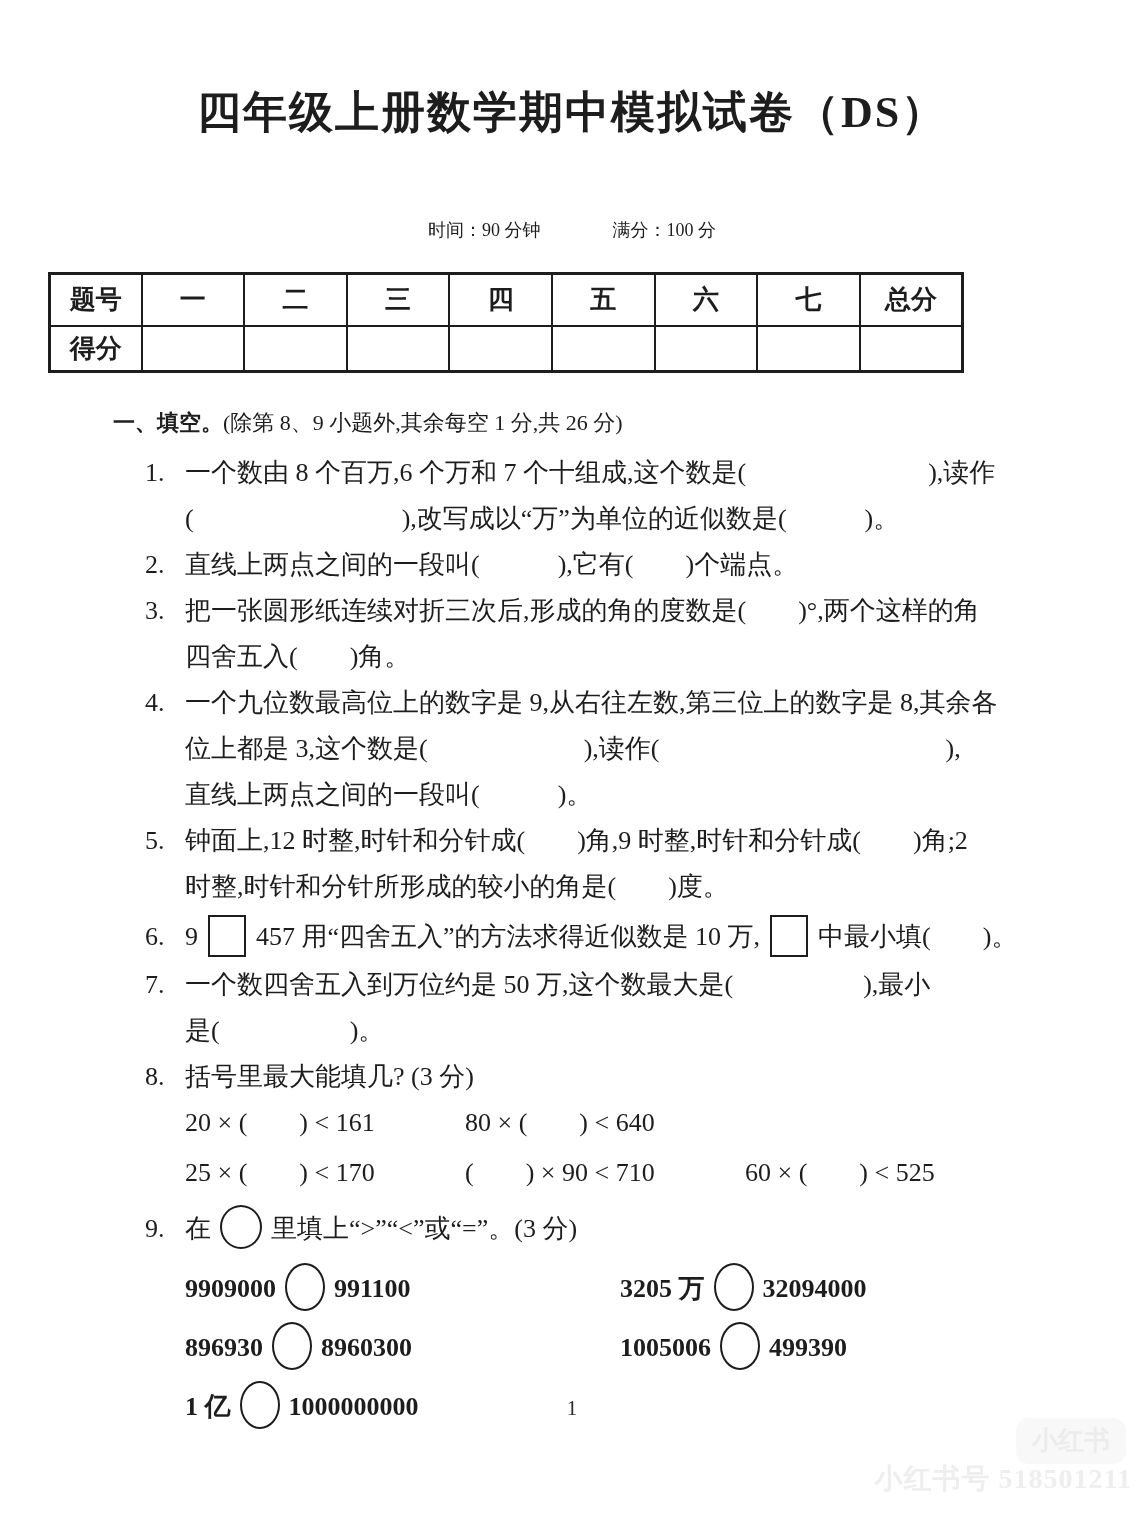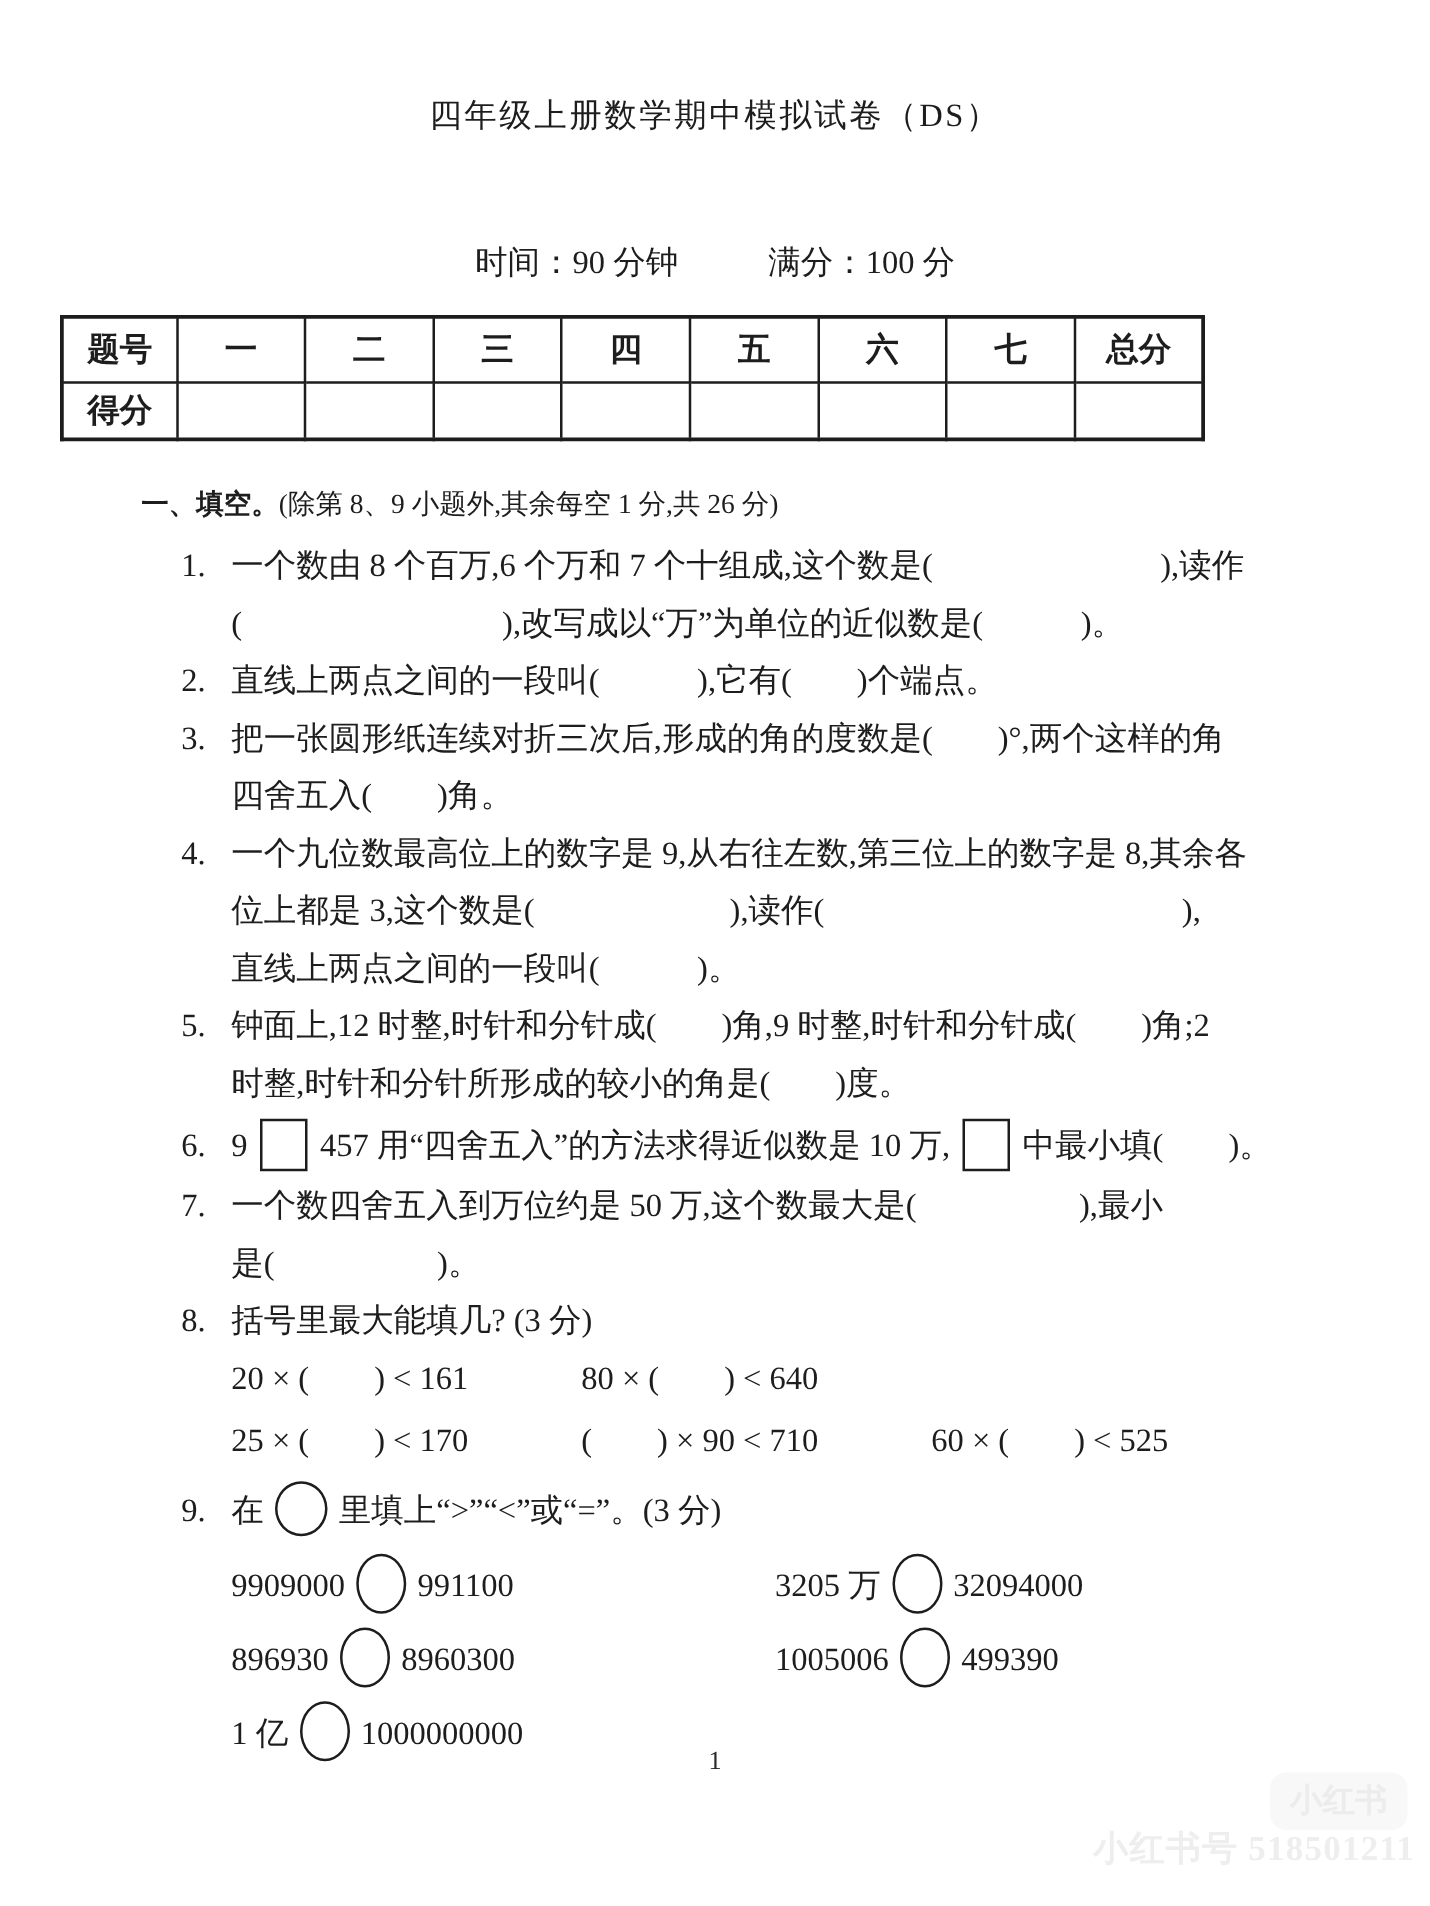--- a/index.html
+++ b/index.html
@@ -8,33 +8,33 @@
     position: relative;
     width: 1144px;
     height: 1525px;
     margin: 0 auto;
     background: #ffffff;
     overflow: hidden;
     font-family: "Liberation Serif", "DejaVu Serif", serif;
     color: #1d1d1d;
   }
   .title {
-    padding-top: 72px;
-    text-align: center;
-    font-size: 26px;
-    font-weight: normal;
+    padding-top: 92px;
+    text-align: center;
+    font-size: 44px;
+    font-weight: bold;
     letter-spacing: 2px;
     line-height: 42px;
   }
   .meta {
     margin-top: 80px;
     display: flex;
     justify-content: center;
     gap: 72px;
-    font-size: 26px;
+    font-size: 18px;
     line-height: 32px;
   }
   table.score-table {
     margin: 26px 0 0 48px;
     width: 916px;
     border-collapse: collapse;
     table-layout: fixed;
     border: 3px solid #1d1d1d;
   }
   table.score-table td {
@@ -78,21 +78,21 @@
   }
   .head-circle {
     width: 42px; height: 44px;
     vertical-align: -12px;
   }
 
   .q8-row { display: flex; padding-left: 40px; line-height: 36px; margin-bottom: 14px; white-space: nowrap; }
   .q8-cell-0 { width: 280px; }
   .q8-cell-1 { width: 280px; }
 
-  .q9-grid { padding-left: 40px; margin-top: 14px; }
+  .q9-grid { padding-left: 40px; margin-top: 14px; font-weight: bold; }
   .q9-row { display: flex; margin-bottom: 8px; }
   .q9-item { white-space: nowrap; line-height: 50px; }
   .q9-item.left-col { width: 435px; }
 
   .page-number {
     position: absolute;
     left: 0; right: 0;
     top: 1396px;
     text-align: center;
     font-size: 21px;

